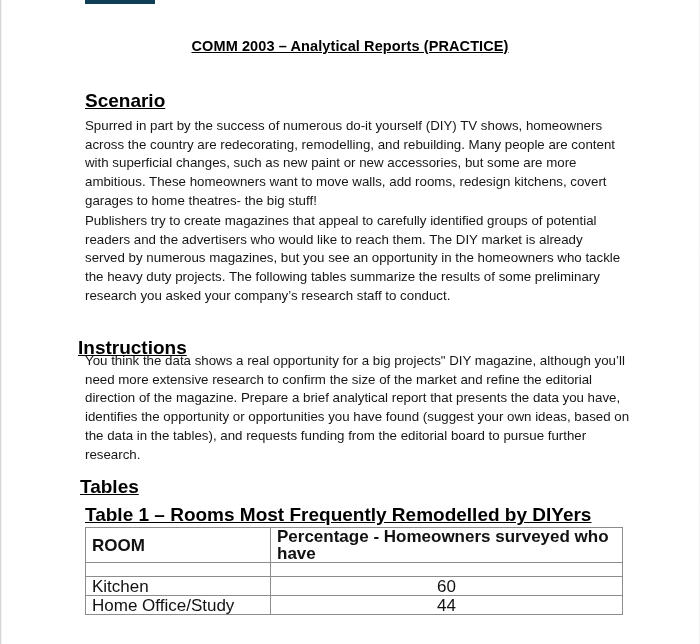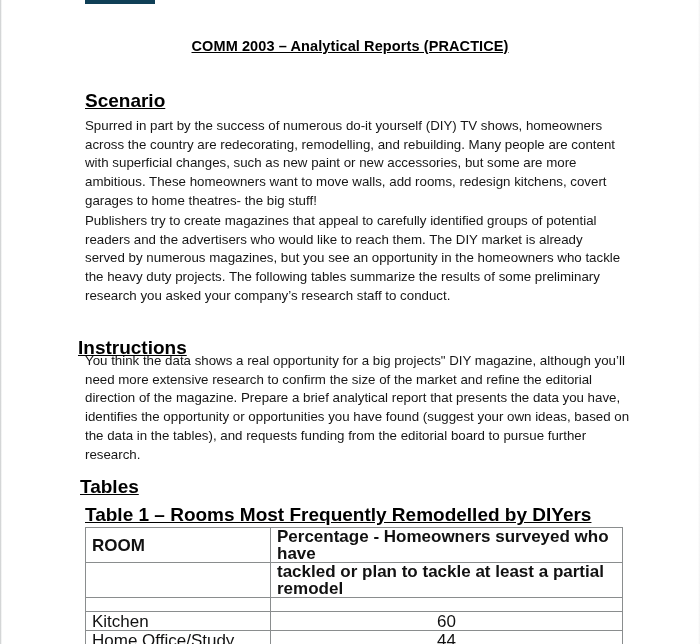--- a/index.html
+++ b/index.html
@@ -178,24 +178,20 @@
 
     <h3 class="section-heading blk" id="table1-heading">Table 1 – Rooms Most Frequently Remodelled by DIYers</h3>
 
     <div class="data-table-wrap">
       <table class="data-table">
         <tbody>
           <tr class="hdr-row">
             <td class="col-room hdr">ROOM</td>
             <td class="col-pct hdr">Percentage - Homeowners surveyed who have</td>
           </tr>
-          <tr class="hdr-row">
-            <td class="col-room hdr"></td>
-            <td class="col-pct hdr">tackled or plan to tackle at least a partial remodel</td>
-          </tr>
           <tr class="spacer-row">
             <td class="col-room spacer-cell"></td>
             <td class="col-pct spacer-cell"></td>
           </tr>
           <tr class="data-row">
             <td class="col-room">Kitchen</td>
             <td class="col-pct pct-value">60</td>
           </tr>
           <tr class="data-row">
             <td class="col-room">Home Office/Study</td>

